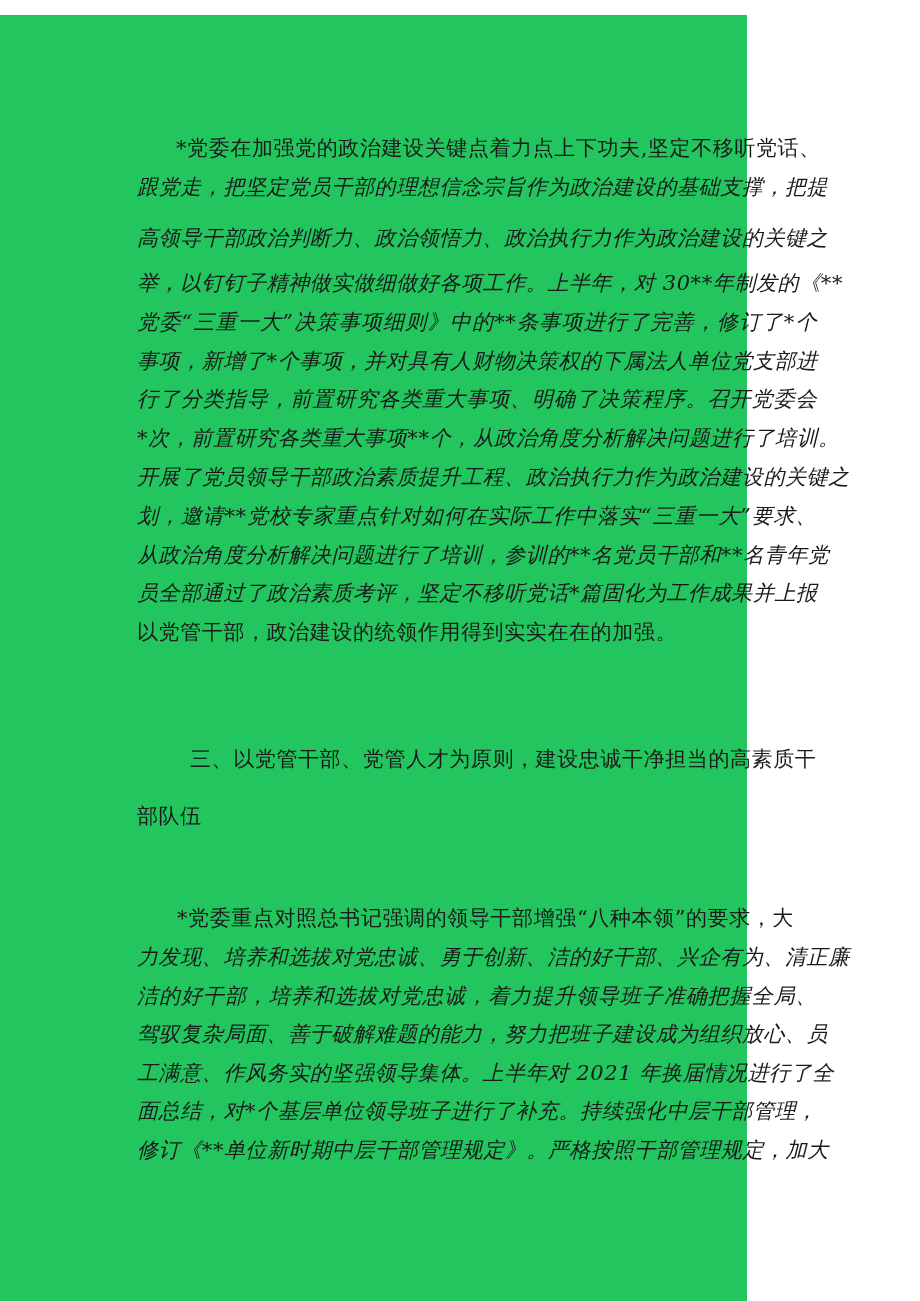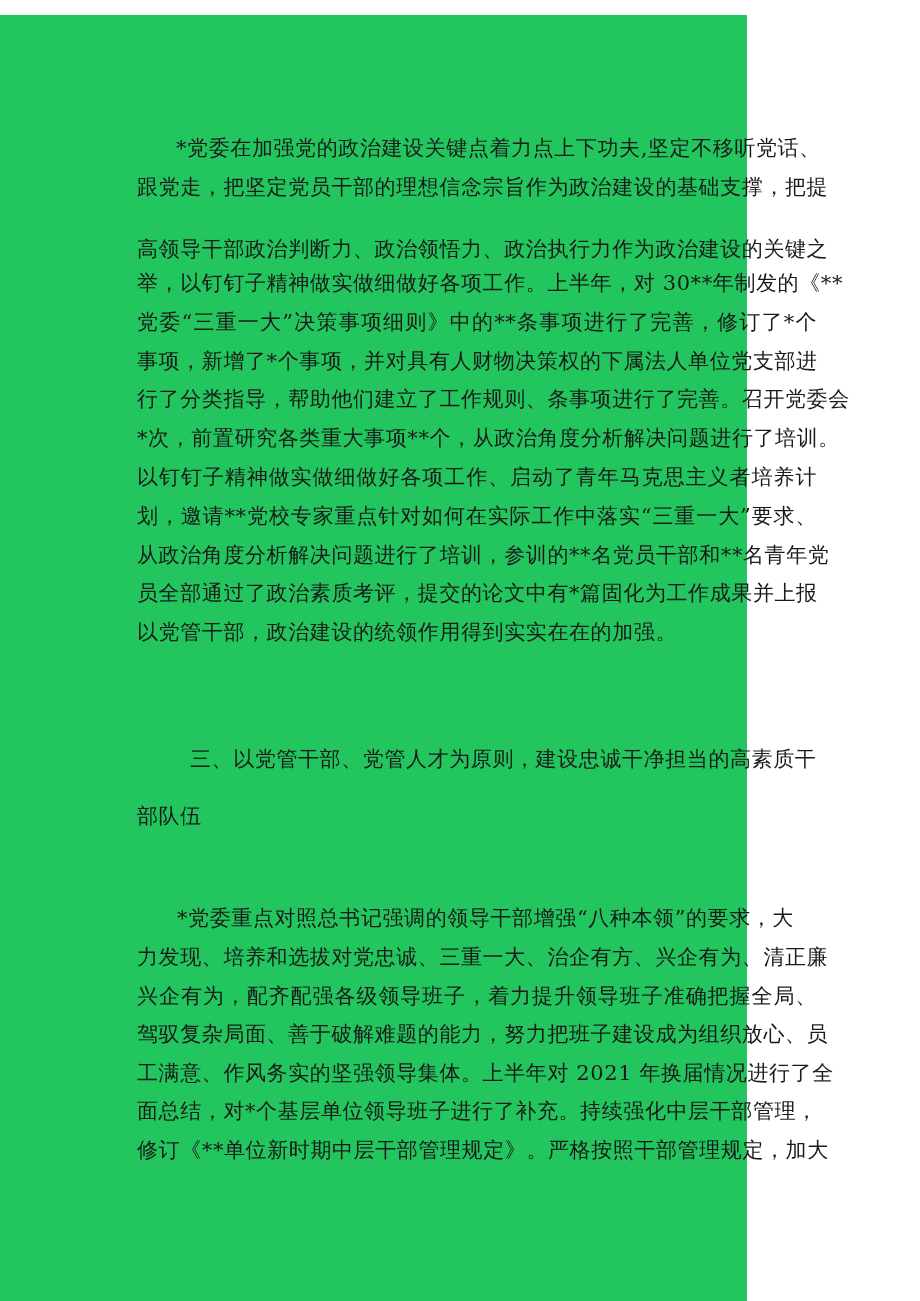--- a/index.html
+++ b/index.html
@@ -1,51 +1,51 @@
 <!DOCTYPE html>
 <html><head>
 <meta charset="utf-8">
 <style>
   html, body { margin: 0; padding: 0; background: #ffffff; }
   body { width: 920px; height: 1301px; position: relative; overflow: hidden;
          font-family: "DejaVu Serif", "Liberation Serif", serif; color: #1a1a1a; }
   .page { position: absolute; left: 0; top: 0; width: 747px; height: 1301px; background: #22c55e; margin-top: 15px; }
   .line { position: absolute; left: 137px; width: 680px; font-size: 21px; line-height: 26px;
           white-space: nowrap; letter-spacing: 0.6px; }
-  .justify { text-align: justify; text-align-last: justify; }
+  .justify { text-align: justify; text-align-last: justify; font-style: italic; }
 </style>
 </head>
 <body>
 
 <div class="page">
 
   <div>
     <div class="line" style="left:176px;width:632px;top:120px">*党委在加强党的政治建设关键点着力点上下功夫,坚定不移听党话、</div>
     <div class="line justify" style="top:159px">跟党走，把坚定党员干部的理想信念宗旨作为政治建设的基础支撑，把提</div>
-    <div class="line justify" style="top:221px">高领导干部政治判断力、政治领悟力、政治执行力作为政治建设的关键之</div>
+    <div class="line justify" style="top:210px">高领导干部政治判断力、政治领悟力、政治执行力作为政治建设的关键之</div>
     <div class="line justify" style="top:255px">举，以钉钉子精神做实做细做好各项工作。上半年，对 30**年制发的《**</div>
     <div class="line justify" style="top:294px">党委“三重一大”决策事项细则》中的**条事项进行了完善，修订了*个</div>
     <div class="line justify" style="top:333px">事项，新增了*个事项，并对具有人财物决策权的下属法人单位党支部进</div>
-    <div class="line justify" style="top:371px">行了分类指导，帮助他们建立了工作规则、条事项进行了完善。召开党委会</div>
+    <div class="line justify" style="top:371px">行了分类指导，前置研究各类重大事项、明确了决策程序。召开党委会</div>
     <div class="line justify" style="top:410px">*次，前置研究各类重大事项**个，从政治角度分析解决问题进行了培训。</div>
-    <div class="line justify" style="top:449px">以钉钉子精神做实做细做好各项工作、启动了青年马克思主义者培养计</div>
+    <div class="line justify" style="top:449px">开展了党员领导干部政治素质提升工程、政治执行力作为政治建设的关键之</div>
     <div class="line justify" style="top:488px">划，邀请**党校专家重点针对如何在实际工作中落实“三重一大”要求、</div>
     <div class="line justify" style="top:527px">从政治角度分析解决问题进行了培训，参训的**名党员干部和**名青年党</div>
-    <div class="line justify" style="top:565px">员全部通过了政治素质考评，提交的论文中有*篇固化为工作成果并上报</div>
+    <div class="line justify" style="top:565px">员全部通过了政治素质考评，坚定不移听党话*篇固化为工作成果并上报</div>
     <div class="line" style="top:604px">以党管干部，政治建设的统领作用得到实实在在的加强。</div>
   </div>
 
   <div>
     <div class="line" style="left:190px;width:615px;top:731px">三、以党管干部、党管人才为原则，建设忠诚干净担当的高素质干</div>
     <div class="line" style="top:788px">部队伍</div>
   </div>
 
   <div>
     <div class="line" style="left:177px;width:628px;top:890px">*党委重点对照总书记强调的领导干部增强“八种本领”的要求，大</div>
-    <div class="line justify" style="top:929px">力发现、培养和选拔对党忠诚、三重一大、治企有方、兴企有为、清正廉</div>
-    <div class="line justify" style="top:968px">兴企有为，配齐配强各级领导班子，着力提升领导班子准确把握全局、</div>
+    <div class="line justify" style="top:929px">力发现、培养和选拔对党忠诚、勇于创新、洁的好干部、兴企有为、清正廉</div>
+    <div class="line justify" style="top:968px">洁的好干部，培养和选拔对党忠诚，着力提升领导班子准确把握全局、</div>
     <div class="line justify" style="top:1006px">驾驭复杂局面、善于破解难题的能力，努力把班子建设成为组织放心、员</div>
     <div class="line justify" style="top:1045px">工满意、作风务实的坚强领导集体。上半年对 2021 年换届情况进行了全</div>
     <div class="line justify" style="top:1083px">面总结，对*个基层单位领导班子进行了补充。持续强化中层干部管理，</div>
     <div class="line justify" style="top:1122px">修订《**单位新时期中层干部管理规定》。严格按照干部管理规定，加大</div>
   </div>
 
 </div>
 
 </body></html>

